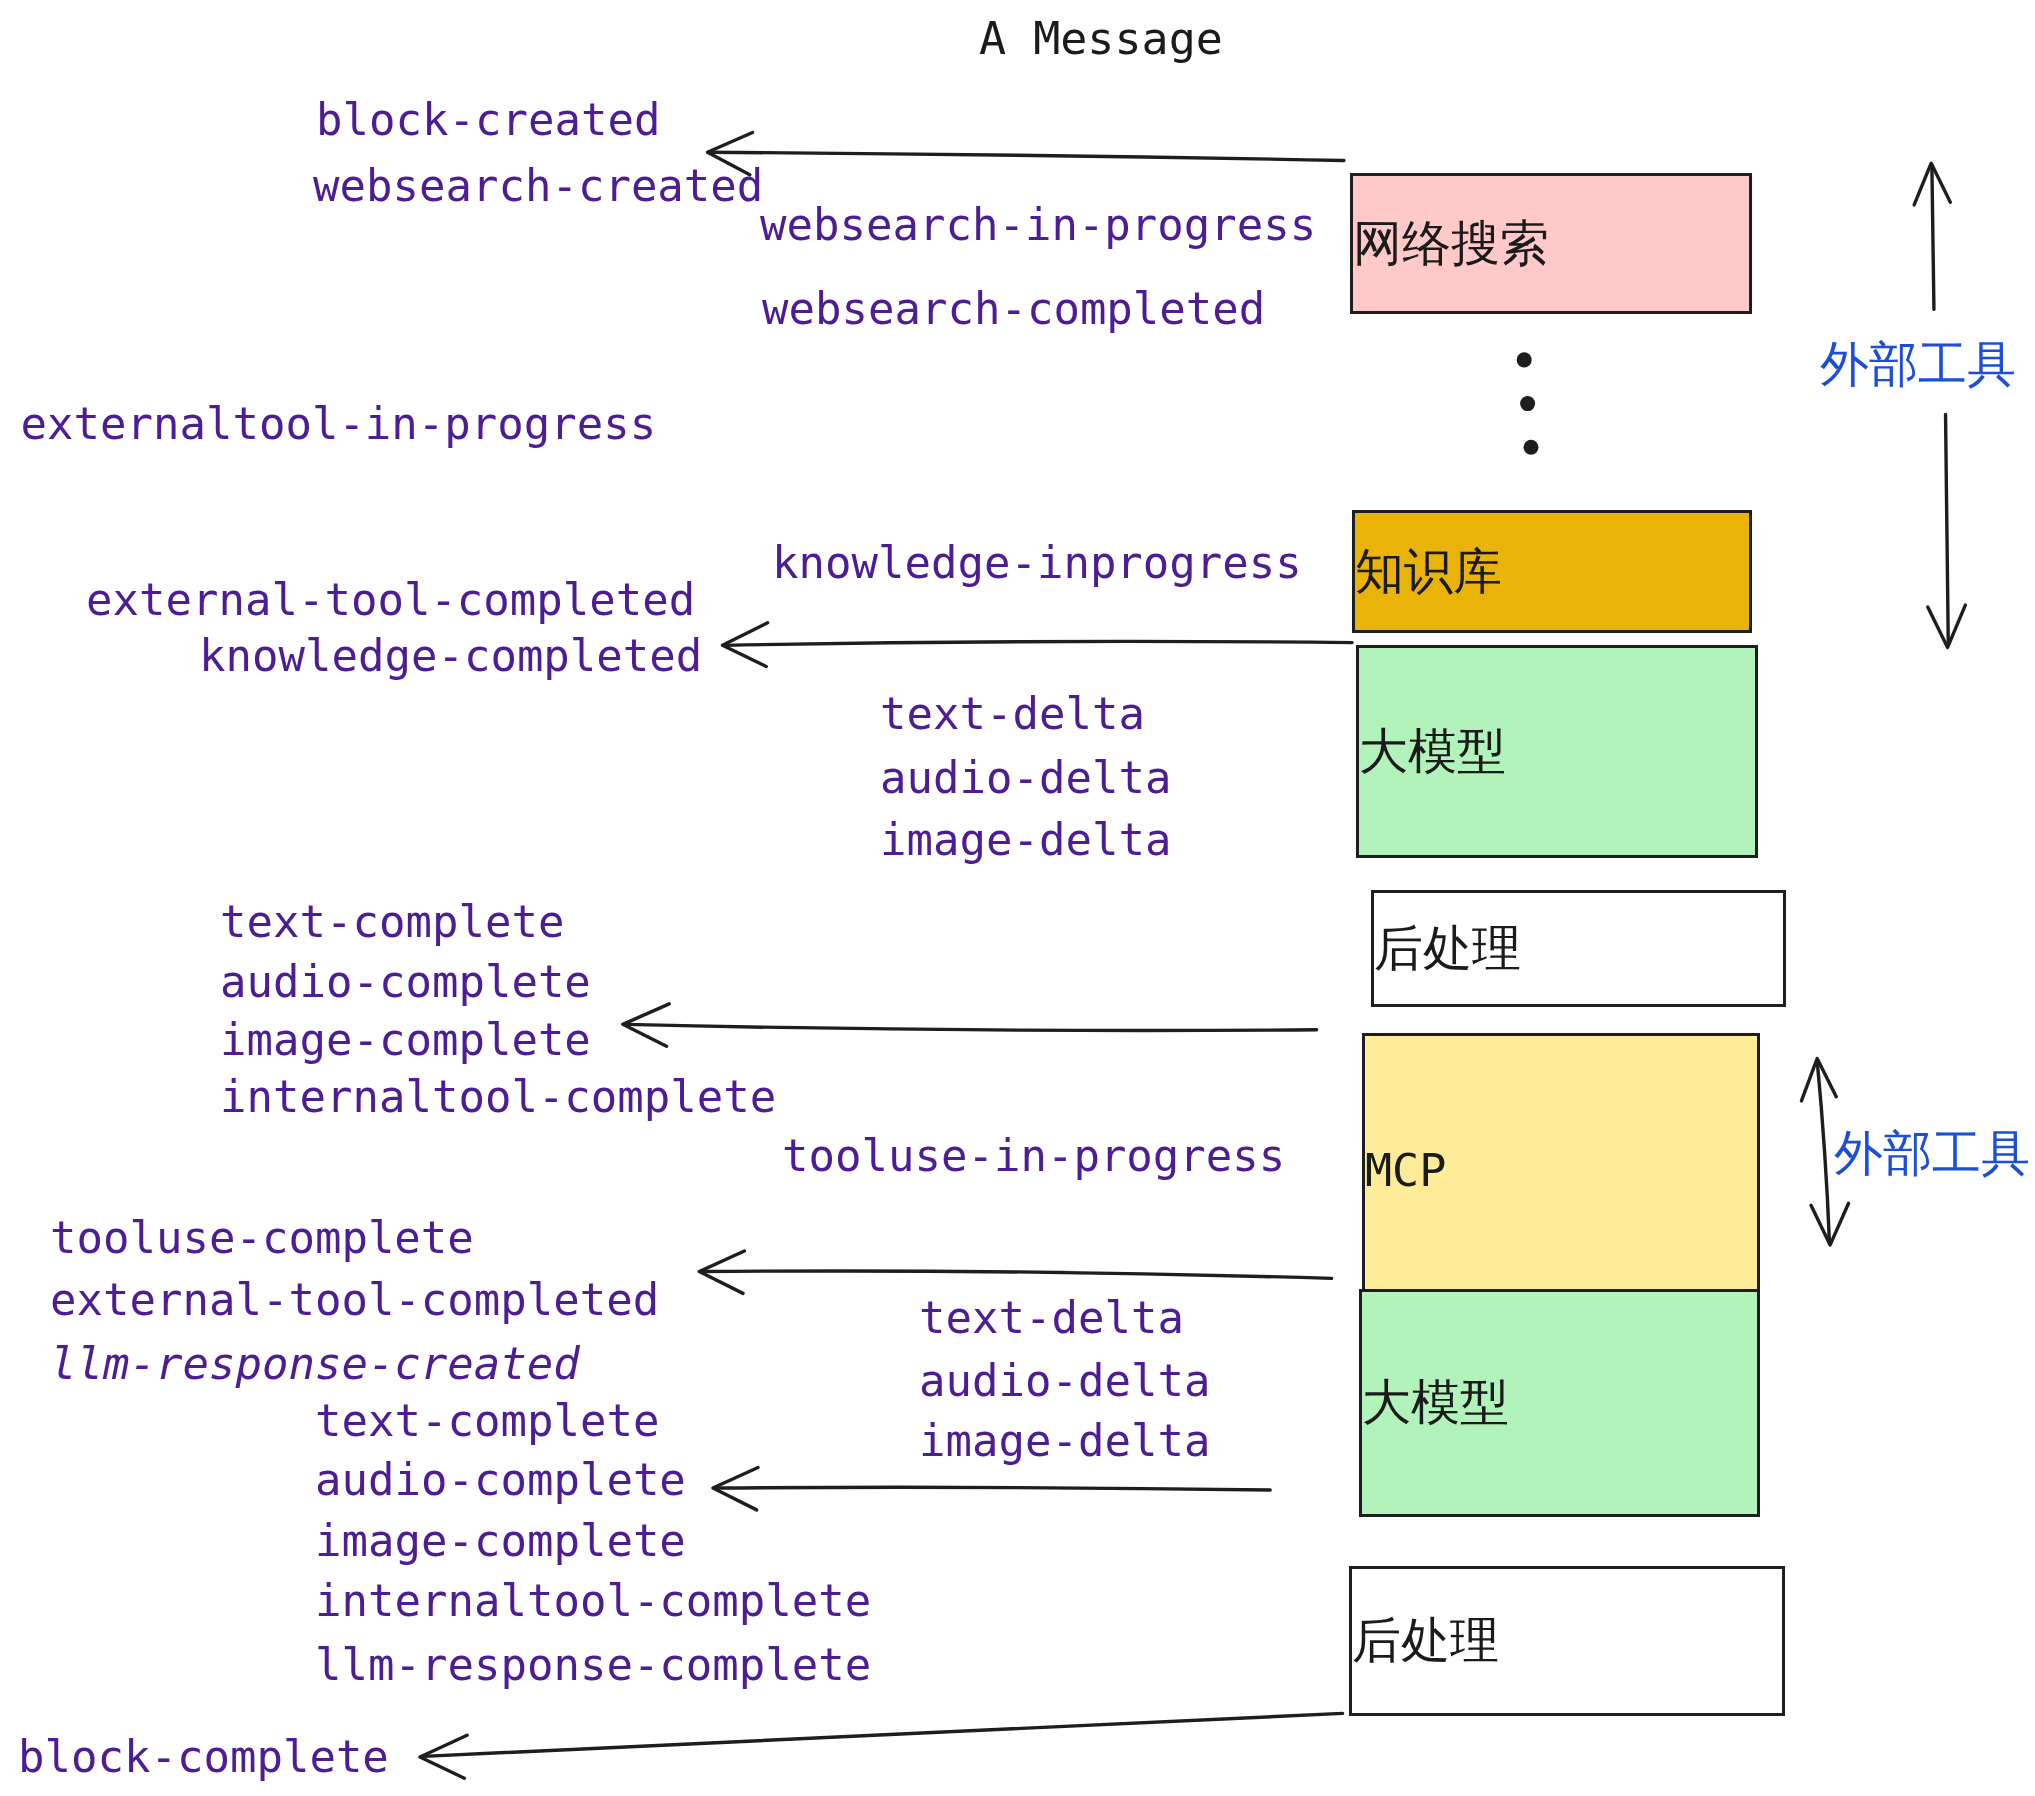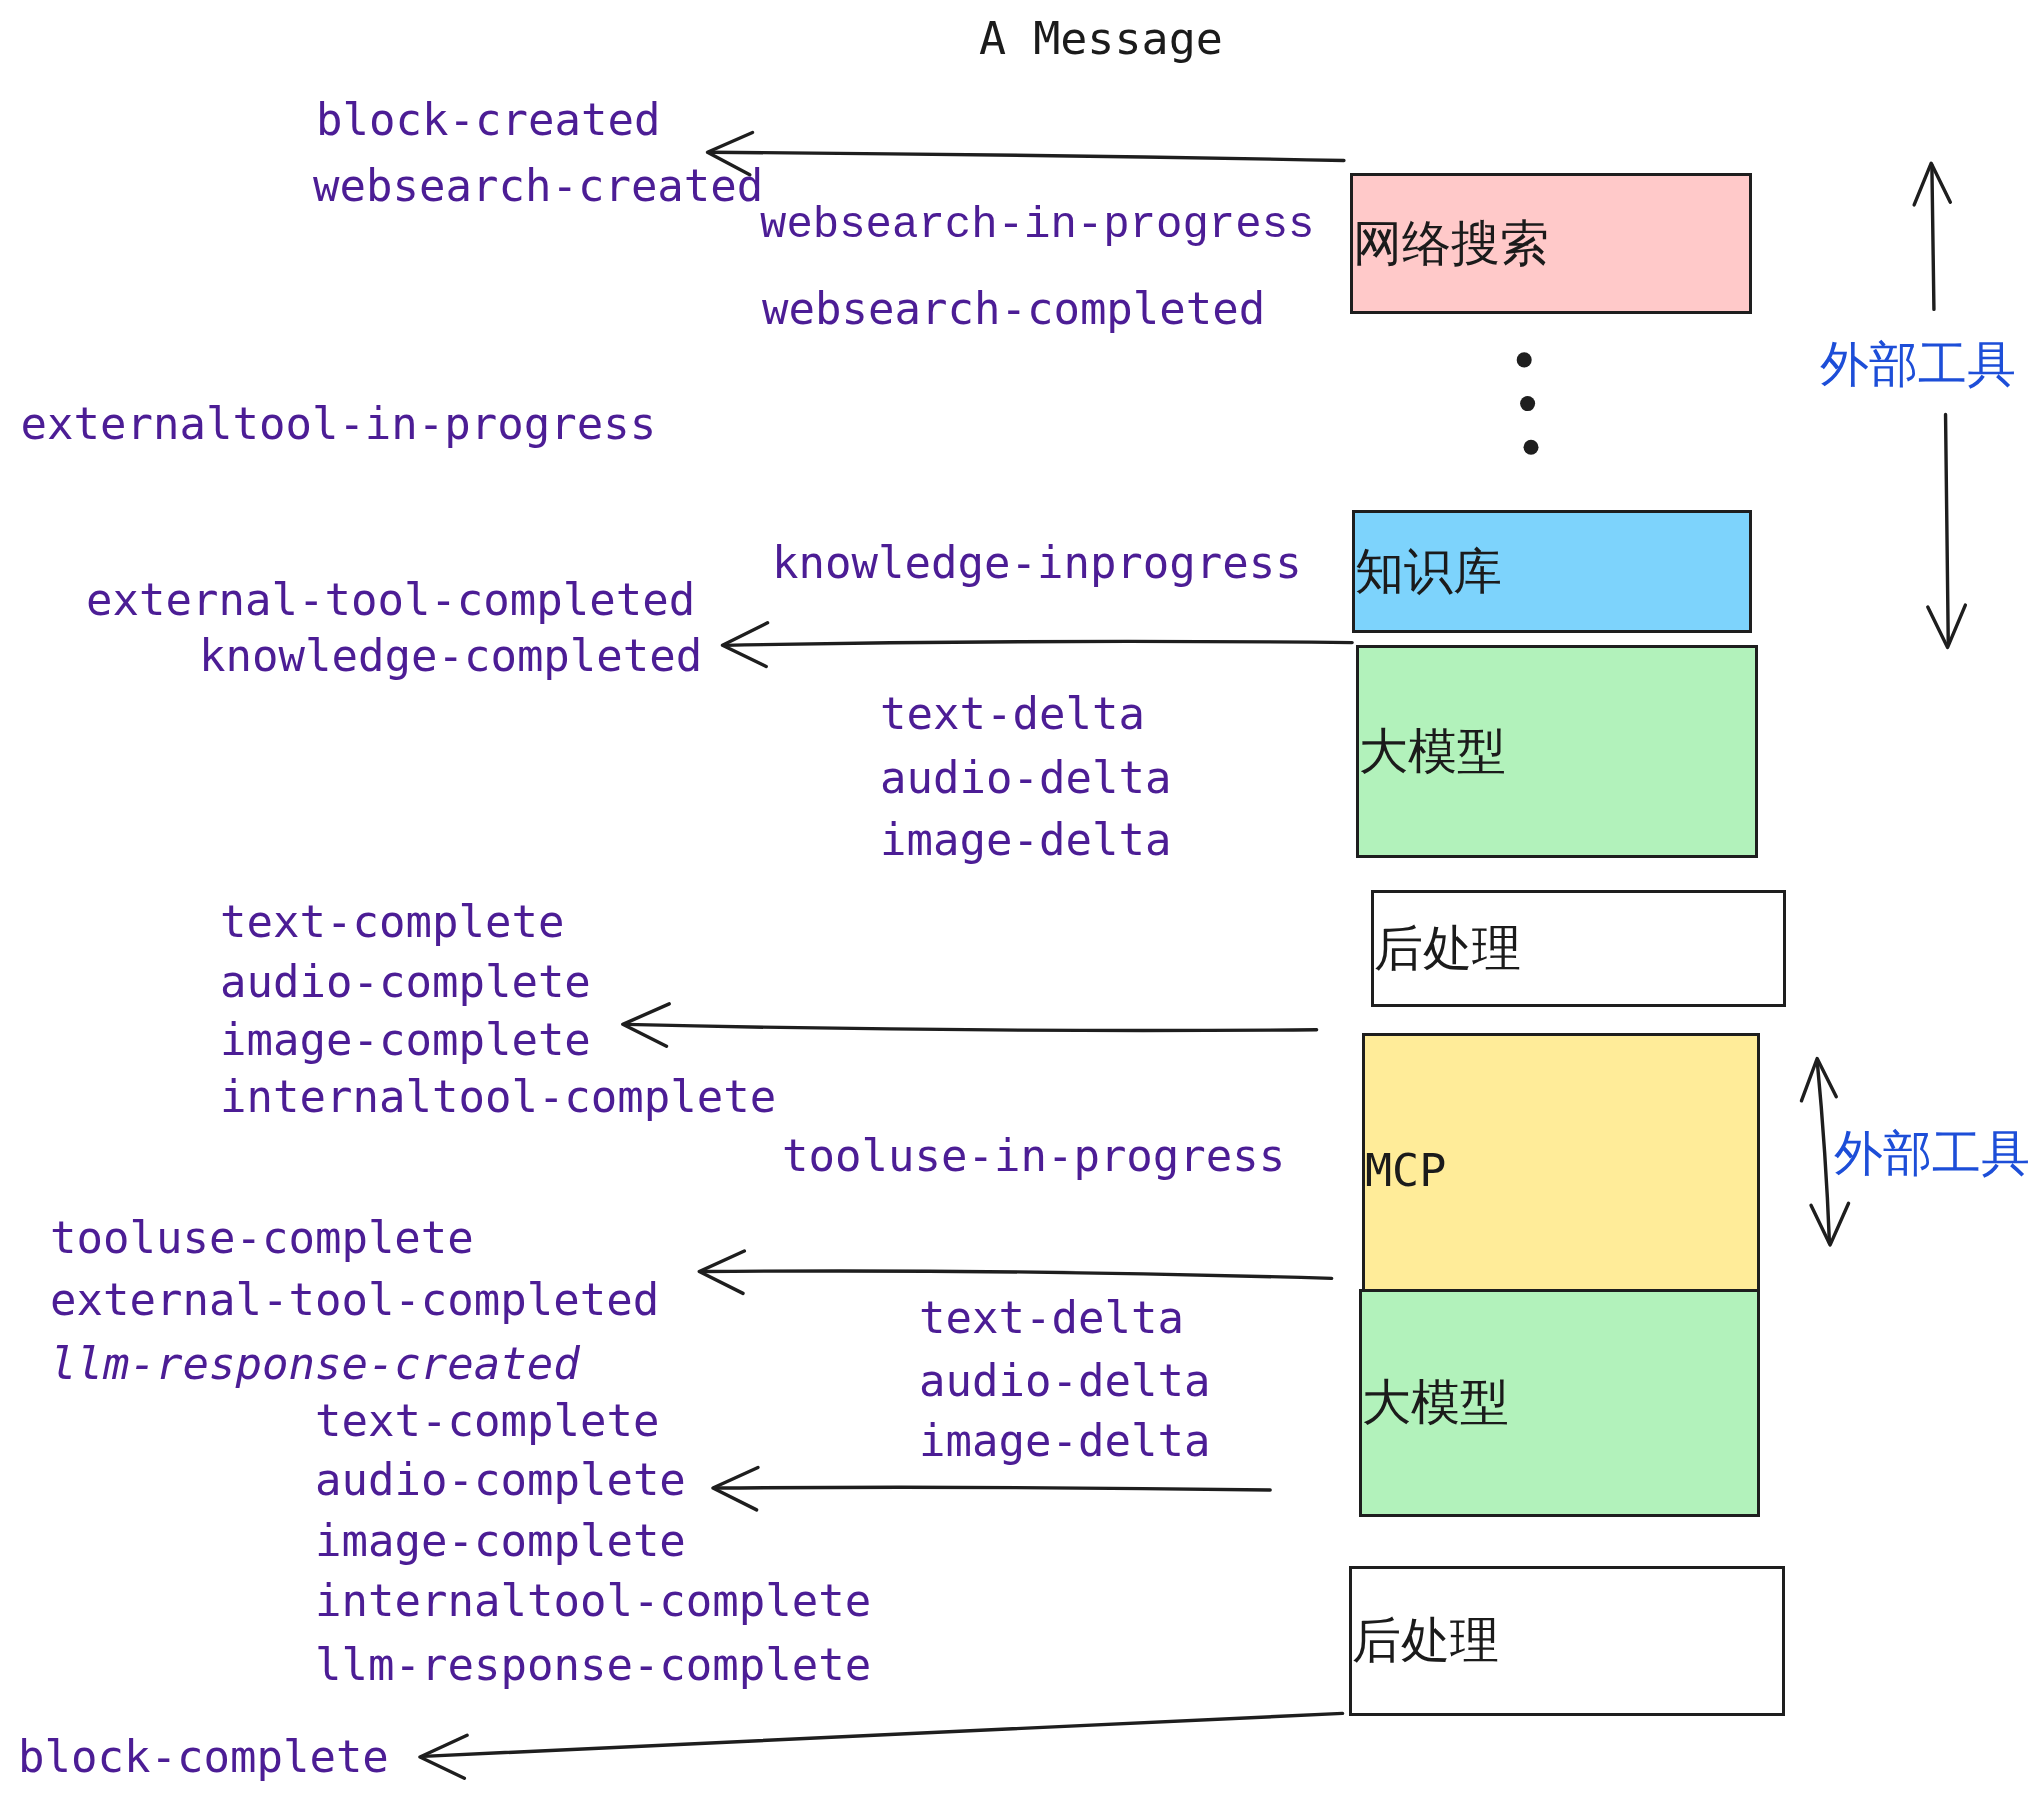--- a/index.html
+++ b/index.html
@@ -109,21 +109,21 @@
       <circle class="dot" cx="2237" cy="591" r="11"></circle>
       <circle class="dot" cx="2242" cy="655" r="11"></circle>
     </g>
   </svg>
 
   <div class="title" style="left:979px;top:12.3px;">A Message</div>
 
   <div class="box" style="left:1350px;top:173px;width:402px;height:141px;background:#ffc9c9;">
     <span class="lbl">网络搜索</span>
   </div>
-  <div class="box" style="left:1352px;top:510px;width:400px;height:123px;background:#7dd3fc;">
+  <div class="box" style="left:1352px;top:510px;width:400px;height:123px;background:#eab308;">
     <span class="lbl">知识库</span>
   </div>
   <div class="box" style="left:1356px;top:645px;width:402px;height:213px;background:#b2f2bb;">
     <span class="lbl">大模型</span>
   </div>
   <div class="box" style="left:1371px;top:890px;width:415px;height:117px;background:#ffffff;">
     <span class="lbl">后处理</span>
   </div>
   <div class="box" style="left:1362px;top:1033px;width:398px;height:275px;background:#ffec99;">
     <span class="lbl mono">MCP</span>
@@ -133,21 +133,21 @@
   </div>
   <div class="box" style="left:1349px;top:1566px;width:436px;height:150px;background:#ffffff;">
     <span class="lbl">后处理</span>
   </div>
 
   <div class="side-label" style="left:1820px;top:337px;">外部工具</div>
   <div class="side-label" style="left:1834px;top:1126px;">外部工具</div>
 
   <div class="ev" style="left:316px;top:94px;">block-created</div>
   <div class="ev" style="left:313px;top:160px;">websearch-created</div>
-  <div class="ev" style="left:760px;top:199px;font-family:Liberation Mono, monospace;">websearch-in-progress</div>
+  <div class="ev" style="left:760px;top:199px;">websearch-in-progress</div>
   <div class="ev" style="left:762px;top:283px;">websearch-completed</div>
   <div class="ev" style="left:20.5px;top:398px;">externaltool-in-progress</div>
   <div class="ev" style="left:772px;top:537px;">knowledge-inprogress</div>
   <div class="ev" style="left:86px;top:574px;">external-tool-completed</div>
   <div class="ev" style="left:199px;top:630px;">knowledge-completed</div>
   <div class="ev" style="left:880px;top:688px;">text-delta</div>
   <div class="ev" style="left:880px;top:752px;">audio-delta</div>
   <div class="ev" style="left:880px;top:814px;">image-delta</div>
   <div class="ev" style="left:220px;top:896px;">text-complete</div>
   <div class="ev" style="left:220px;top:956px;">audio-complete</div>

